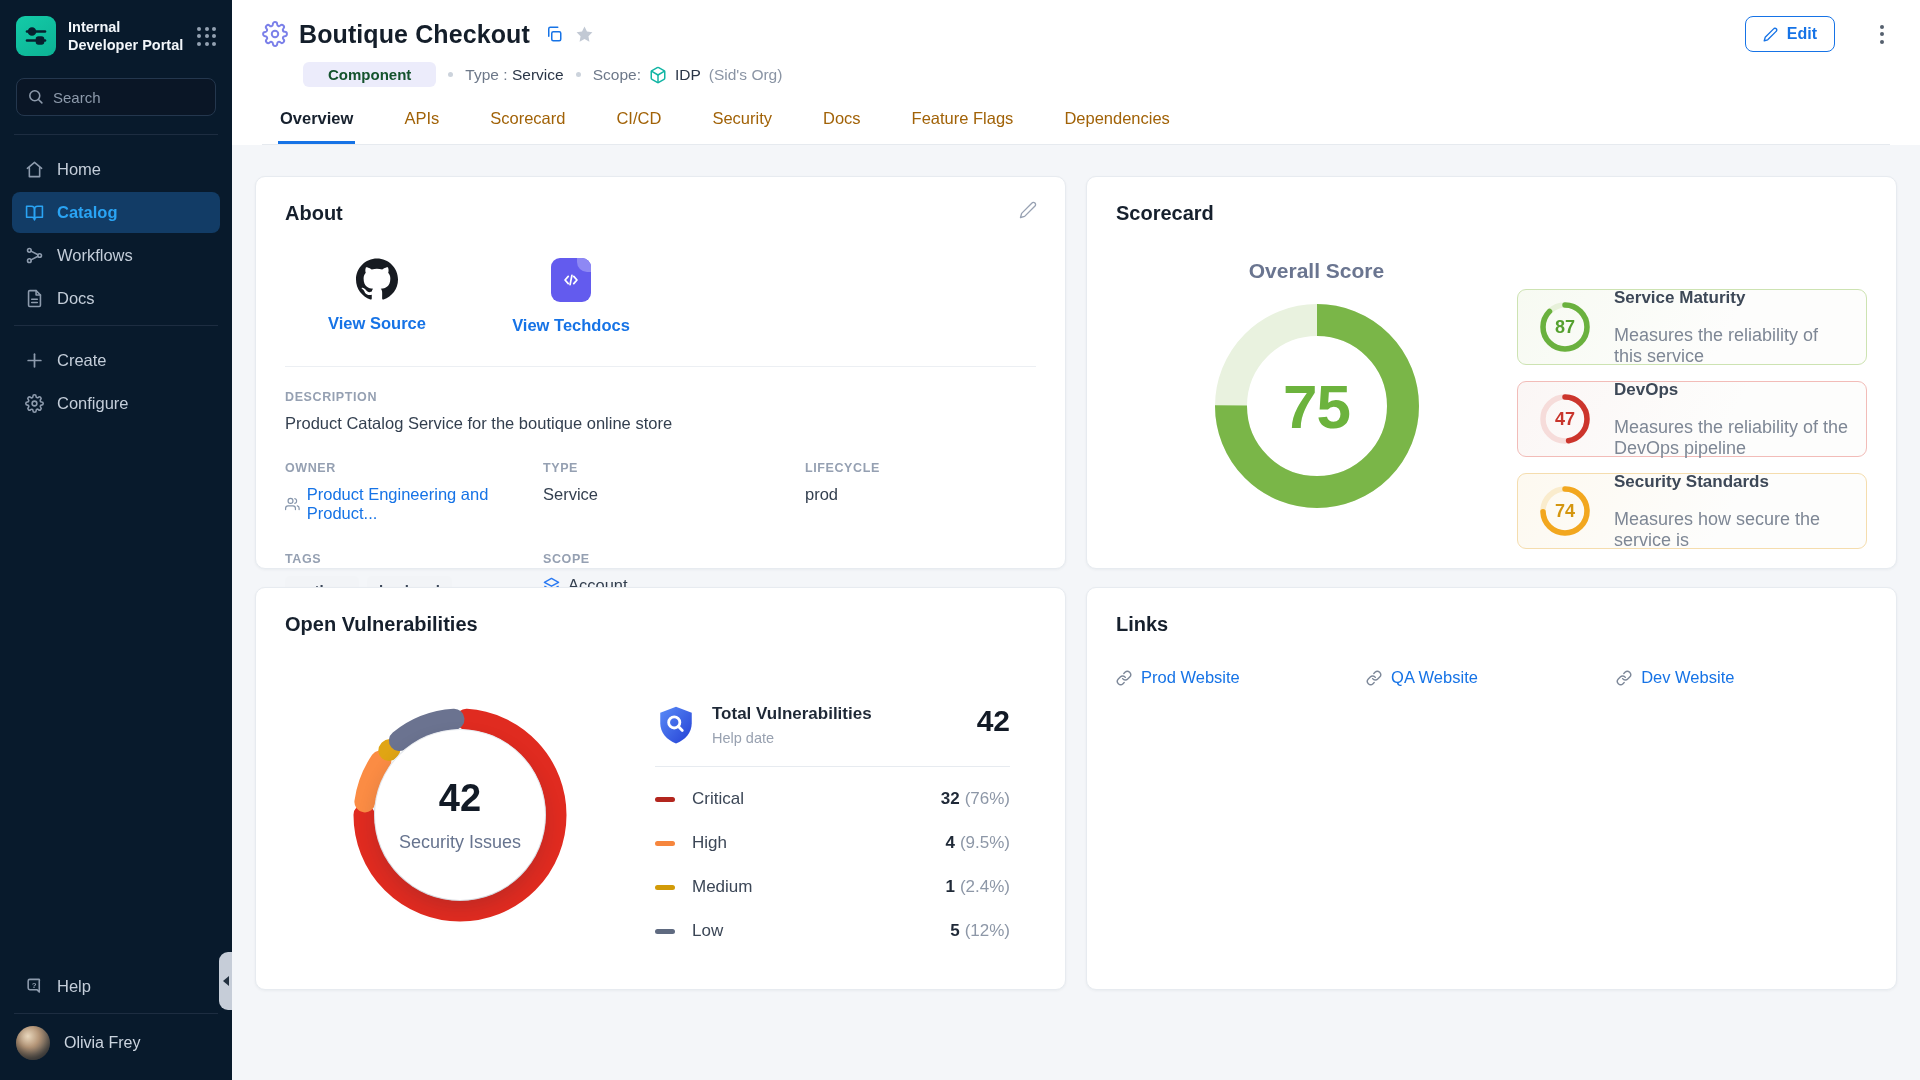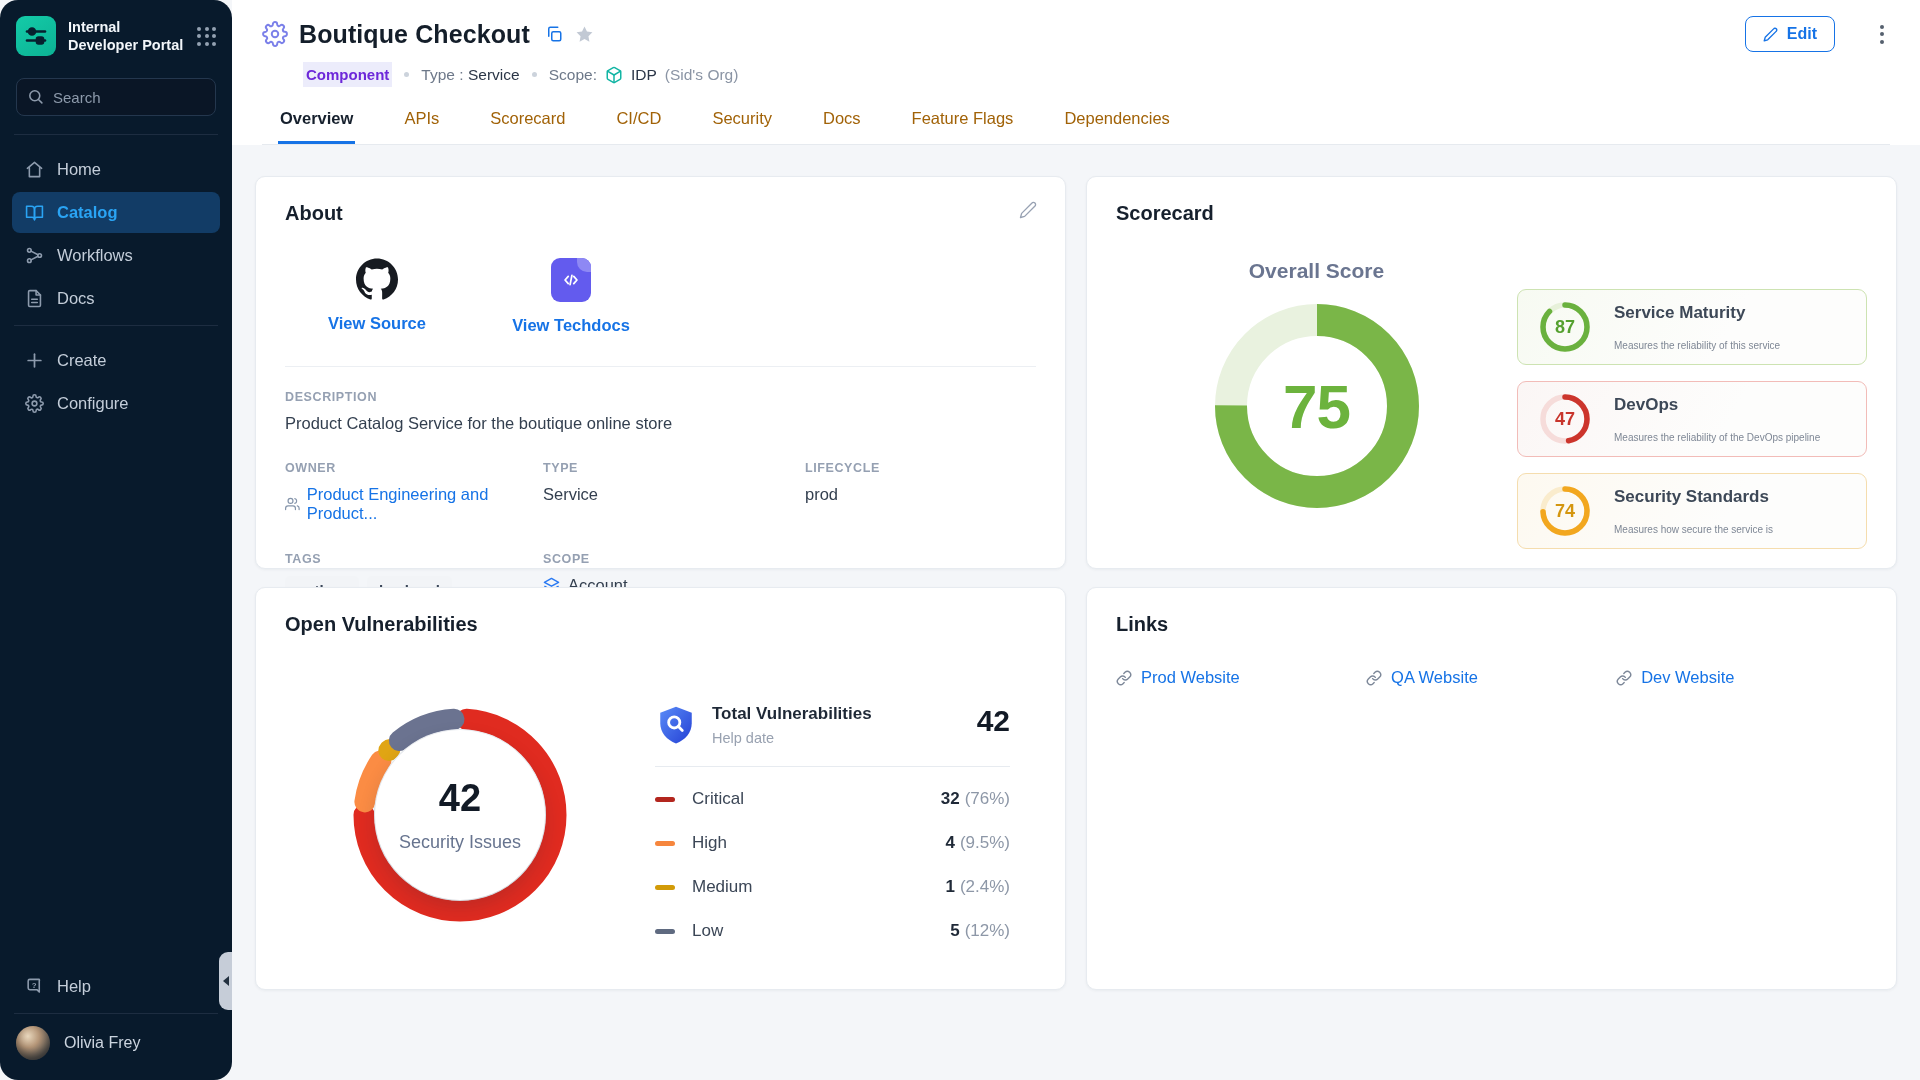--- a/index.html
+++ b/index.html
@@ -2,21 +2,21 @@
 <html><head>
 <meta charset="utf-8">
 <style>
   * { margin:0; padding:0; box-sizing:border-box; }
   html,body { width:1920px; height:1080px; overflow:hidden; background:#f4f6f9;
     font-family:"Liberation Sans","DejaVu Sans",sans-serif; color:#1d2733; }
   .app { display:flex; width:1920px; height:1080px; }
 
   
   .sidebar { position:relative; width:232px; height:1080px; background:#081a2c;
-    display:flex; flex-direction:column; flex-shrink:0; color:#c7d0dc;border-radius:18px; }
+    display:flex; flex-direction:column; flex-shrink:0; color:#c7d0dc; }
   .brand { display:flex; align-items:center; gap:12px; padding:16px 16px 14px 16px; }
   .brand-logo { width:40px; height:40px; border-radius:9px; background:linear-gradient(145deg,#14cba8,#0cb294);
     display:flex; align-items:center; justify-content:center; flex-shrink:0; }
   .brand-title { font-size:14.5px; font-weight:700; color:#f2f6fa; line-height:1.25; }
   .grid-icon { margin-left:auto; display:grid; grid-template-columns:repeat(3,4px); gap:3.5px; cursor:pointer; }
   .grid-icon i { width:4px; height:4px; border-radius:50%; background:#93a1b2; }
   .search-wrap { position:relative; margin:8px 16px 18px 16px; }
   .search-wrap svg { position:absolute; left:11px; top:10px; }
   .search-input { width:100%; height:38px; background:#0a1626; border:1px solid #24374e; border-radius:8px;
     color:#d5dde6; font-size:15px; padding:0 12px 0 36px; outline:none; }
@@ -46,21 +46,21 @@
   .title-gear { color:#7b80e9; display:flex; }
   .page-title { font-size:25px; font-weight:700; color:#141e2a; letter-spacing:.1px; }
   .title-actions { display:flex; align-items:center; gap:12px; margin-left:4px; }
   .spacer { flex:1; }
   .edit-btn { display:flex; align-items:center; gap:9px; height:36px; padding:0 17px; border:1.5px solid #1673e6;
     border-radius:8px; background:#fff; color:#1673e6; font-size:16px; font-weight:600; cursor:pointer;
     font-family:inherit; }
   .kebab { margin-left:28px; display:flex; flex-direction:column; gap:3.5px; padding:6px; cursor:pointer; }
   .kebab i { width:4px; height:4px; border-radius:50%; background:#55606e; }
   .crumb-row { display:flex; align-items:center; gap:12px; margin:10px 0 0 41px; }
-  .entity-badge { background:#ececfb; color:#6d28d9; font-size:15px; font-weight:600; padding:4px 3px; border-radius:0; }
+  .entity-badge { background:#ececfb; color:#14532d; font-size:15px; font-weight:600; padding:4px 25px; border-radius:6px; }
   .dot { width:5px; height:5px; border-radius:50%; background:#ccd3dc; }
   .crumb-label { font-size:15.5px; color:#6d7889; }
   .crumb-strong { font-size:15.5px; color:#2b3647; }
   .crumb-muted { font-size:15.5px; color:#8a94a4; }
   .scope-chunk { display:flex; align-items:center; gap:8px; }
   .tabs { margin-top:auto; display:flex; gap:47px; padding-left:16px; border-bottom:1px solid #e6eaef; }
   .tab { font-size:16.5px; color:#a16207; padding:0 2px 13px 2px; border-bottom:3px solid transparent; cursor:pointer; }
   .tab.active { color:#16202d; font-weight:700; border-bottom-color:#1673e6; }
 
   
@@ -105,21 +105,21 @@
   .score-card.tone-green { border-color:#cde3b2; background:linear-gradient(120deg,#f7faf2,#fdfdfc 60%); }
   .score-card.tone-red   { border-color:#f2bcb8; background:linear-gradient(120deg,#fbf6f5,#fdfdfc 60%); }
   .score-card.tone-amber { border-color:#f5ddae; background:linear-gradient(120deg,#fdf9f0,#fdfdfc 60%); }
   .mini-ring-wrap { position:relative; width:54px; height:54px; flex-shrink:0; }
   .mini-score { position:absolute; inset:0; display:flex; align-items:center; justify-content:center;
     font-size:18px; font-weight:700; }
   .mini-score.c-green { color:#54a02e; } .mini-score.c-red { color:#c8352c; } .mini-score.c-amber { color:#d4960f; }
   .track.t-green { stroke:#e7f1da; } .track.t-red { stroke:#f6dcda; } .track.t-amber { stroke:#faeccd; }
   .track.t-big { stroke:#e9f2df; }
   .sc-text .sc-title { font-size:17px; font-weight:700; color:#3d4857; margin-bottom:6px; }
-  .sc-text .sc-desc { font-size:10px; color:#7e8795;margin-top:17px; }
+  .sc-text .sc-desc { font-size:18px; color:#7e8795;margin-top:17px; }
 
   
   .vulns-body { display:flex; margin-top:10px; }
   .vuln-donut { position:relative; width:234px; height:234px; margin:52px 0 0 58px; flex-shrink:0; }
   .vuln-center { position:absolute; left:32px; top:32px; width:170px; height:170px; border-radius:50%;
     background:#fff; box-shadow:0 8px 18px rgba(25,35,55,.16), 0 0 0 1px #eef0f4;
     display:flex; flex-direction:column; align-items:center; justify-content:center; gap:12px; }
   .vuln-center-num { font-size:38px; font-weight:700; color:#121a26; }
   .vuln-center-label { font-size:18px; color:#67748f; }
   .vuln-right { flex:1; margin:58px 0 0 78px; padding-right:26px; }

